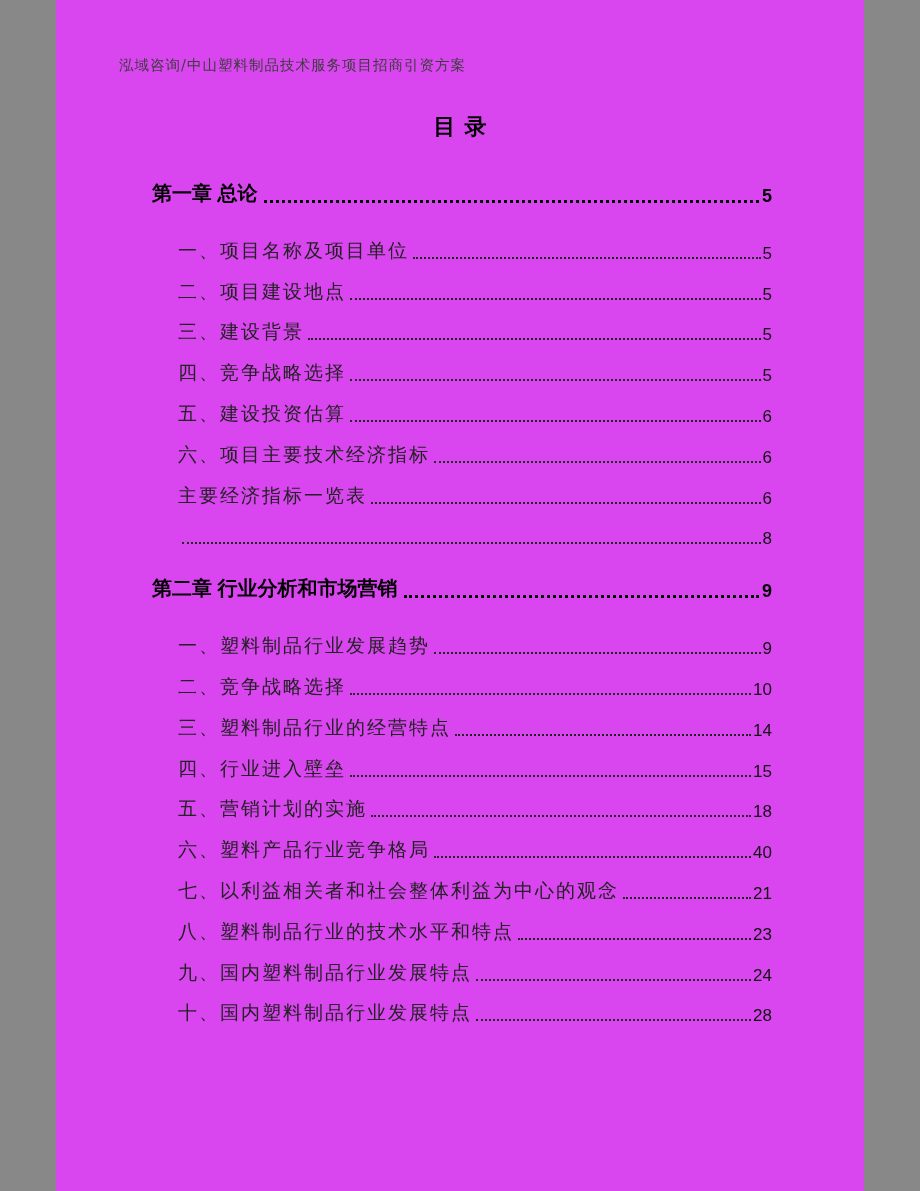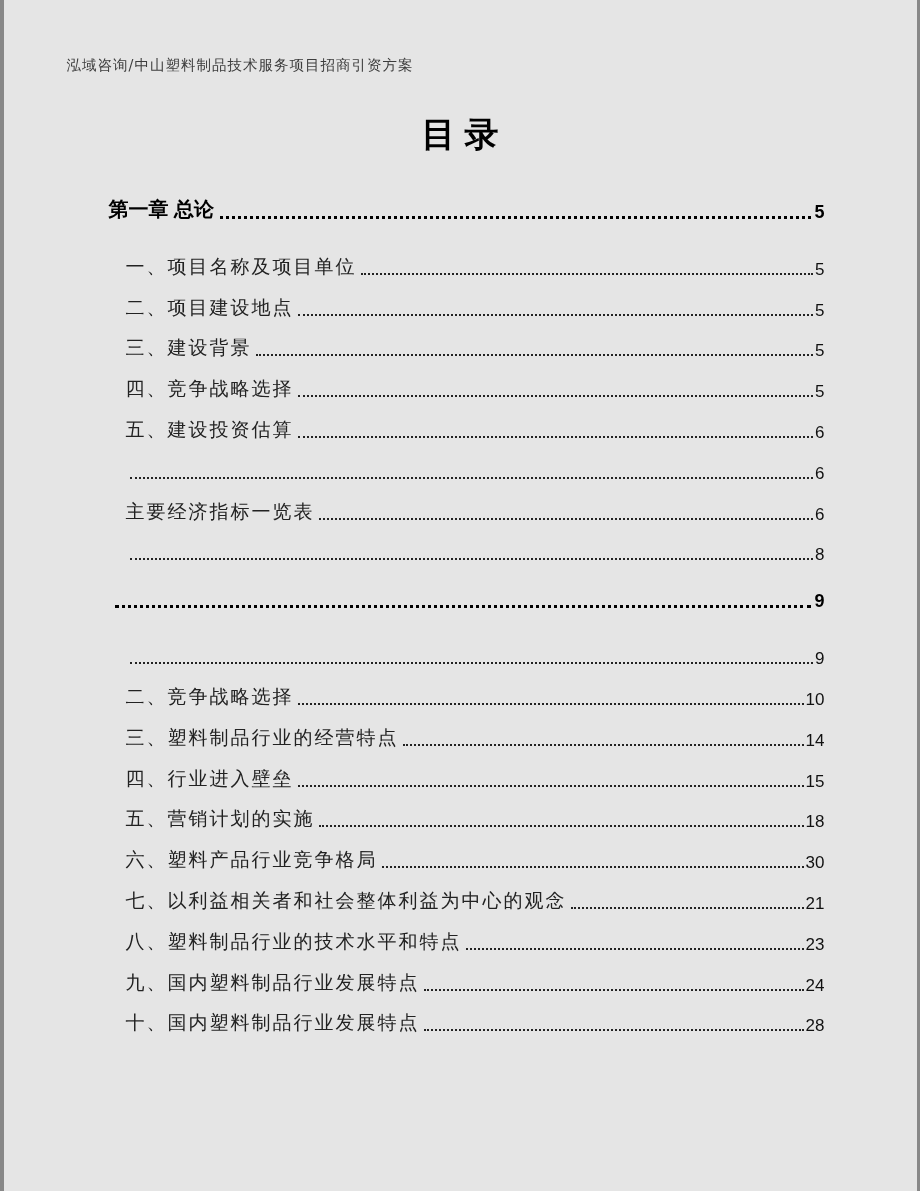--- a/index.html
+++ b/index.html
@@ -1,51 +1,51 @@
 <!DOCTYPE html>
 <html><head>
 <meta charset="utf-8">
 <style>
   html, body { margin: 0; padding: 0; background: #888; }
   .page {
     position: relative;
-    width: 913px;
+    width: 808px;
     height: 1191px;
     margin: 0 auto;
-    background: #e5e5e5;
+    background: #d946ef;
     overflow: hidden;
     font-family: "DejaVu Serif", "Liberation Serif", serif;
     color: #1a1a1a;
   }
   .doc-header {
     position: absolute;
     top: 56px;
     left: 63px;
     font-size: 14.5px;
     letter-spacing: 1px;
     color: #3d3d3d;
     font-family: "DejaVu Serif", "Liberation Serif", serif;
   }
   .content {
     padding: 112px 92px 0 92px;
   }
   .page-title {
     text-align: center;
-    font-size: 34px;
+    font-size: 22px;
     font-weight: bold;
     letter-spacing: 9px;
     text-indent: 9px;
     margin: 0 0 38px 0;
     font-family: Liberation Sans, sans-serif;
     color: #000;
   }
   .toc-chapter-row {
     display: flex;
     align-items: flex-end;
-    margin: 26px 0 16px 13px;
+    margin: 26px 0 16px 4px;
     font-family: "Liberation Sans", "DejaVu Sans", sans-serif;
     font-weight: bold;
     font-size: 20px;
     color: #000;
     cursor: pointer;
   }
   .toc-chapter-row:first-of-type { margin-top: 38px; }
   .toc-chapter-row .dots {
     flex: 1;
     border-bottom: 3px dotted #000;
@@ -115,37 +115,40 @@
           <span class="label">四、竞争战略选择</span>
           <span class="dots"></span>
           <span class="page-num">5</span>
         </div>
         <div class="toc-item-row">
           <span class="label">五、建设投资估算</span>
           <span class="dots"></span>
           <span class="page-num">6</span>
         </div>
         <div class="toc-item-row">
+          <span class="label">六、项目主要技术经济指标</span>
           <span class="dots"></span>
           <span class="page-num">6</span>
         </div>
         <div class="toc-item-row">
           <span class="label">主要经济指标一览表</span>
           <span class="dots"></span>
           <span class="page-num">6</span>
         </div>
         <div class="toc-item-row">
           <span class="dots"></span>
           <span class="page-num">8</span>
         </div>
         <div class="toc-chapter-row">
+          <span class="label">第二章 行业分析和市场营销</span>
           <span class="dots"></span>
           <span class="page-num">9</span>
         </div>
         <div class="toc-item-row">
+          <span class="label">一、塑料制品行业发展趋势</span>
           <span class="dots"></span>
           <span class="page-num">9</span>
         </div>
         <div class="toc-item-row">
           <span class="label">二、竞争战略选择</span>
           <span class="dots"></span>
           <span class="page-num">10</span>
         </div>
         <div class="toc-item-row">
           <span class="label">三、塑料制品行业的经营特点</span>
@@ -158,21 +161,21 @@
           <span class="page-num">15</span>
         </div>
         <div class="toc-item-row">
           <span class="label">五、营销计划的实施</span>
           <span class="dots"></span>
           <span class="page-num">18</span>
         </div>
         <div class="toc-item-row">
           <span class="label">六、塑料产品行业竞争格局</span>
           <span class="dots"></span>
-          <span class="page-num">30</span>
+          <span class="page-num">40</span>
         </div>
         <div class="toc-item-row">
           <span class="label">七、以利益相关者和社会整体利益为中心的观念</span>
           <span class="dots"></span>
           <span class="page-num">21</span>
         </div>
         <div class="toc-item-row">
           <span class="label">八、塑料制品行业的技术水平和特点</span>
           <span class="dots"></span>
           <span class="page-num">23</span>

